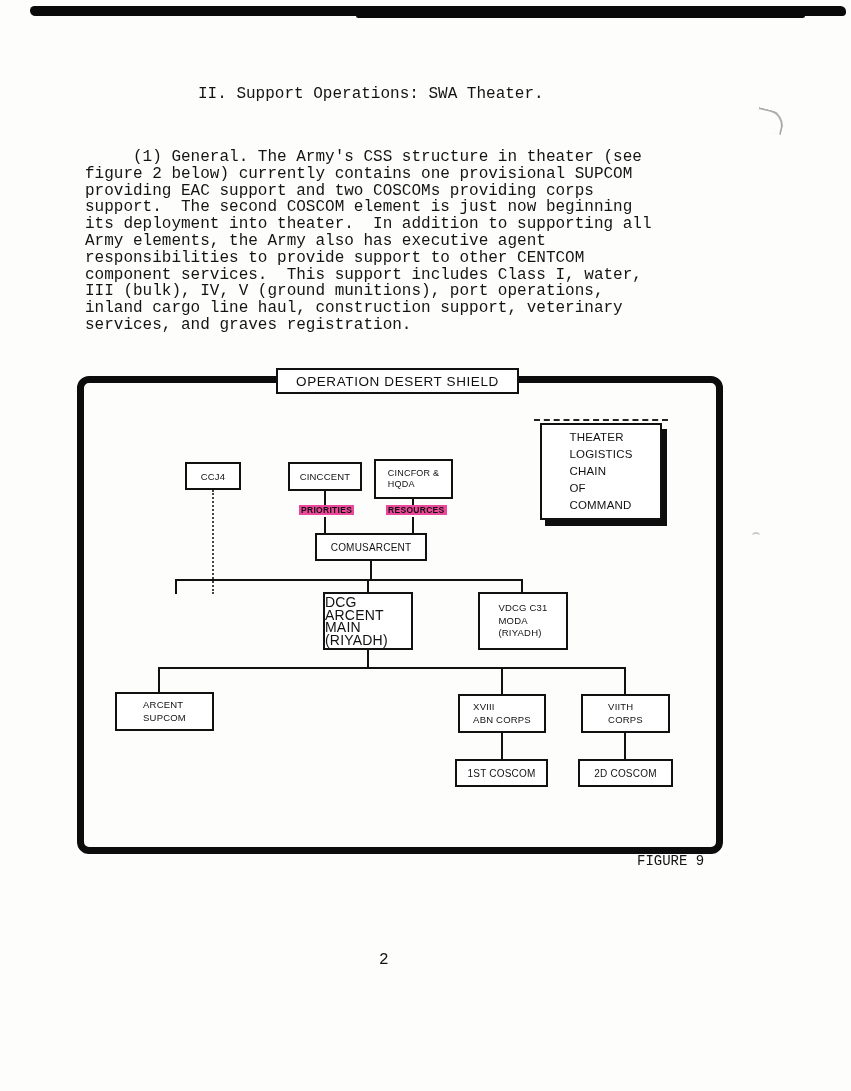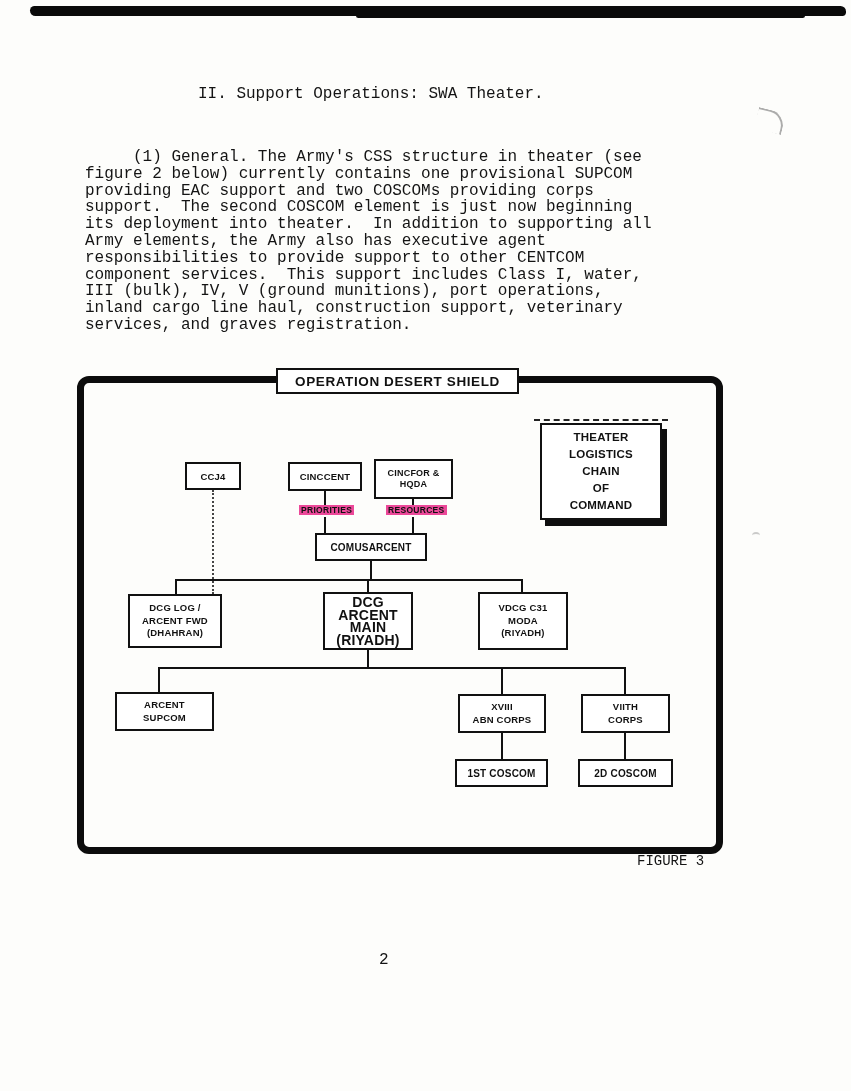--- a/index.html
+++ b/index.html
@@ -22,21 +22,21 @@
   .heading{left:198px;top:86px;}
   .subheading{left:140px;top:118px;}
   .body-par{left:85px;top:149px;}
   .figure-caption{left:637px;top:853px;font-size:14px;}
   .page-number{left:379px;top:952px;}
 
   
   .fig-frame{position:absolute;left:77px;top:376px;width:632px;height:464px;border:7px solid #0c0c0c;border-radius:12px;background:#fdfdfb;}
 
   
-  .node{position:absolute;box-sizing:border-box;border:2px solid #111;background:#fff;display:flex;align-items:center;justify-content:center;text-align:center;font-family:"Liberation Sans","DejaVu Sans",sans-serif;font-weight:bold;color:#111;white-space:pre-line;letter-spacing:.2px;z-index:3;}
+  .node{position:absolute;box-sizing:border-box;border:2px solid #111;background:#fff;display:flex;align-items:center;justify-content:center;text-align:left;font-family:"Liberation Sans","DejaVu Sans",sans-serif;font-weight:normal;color:#111;white-space:pre-line;letter-spacing:.2px;z-index:3;}
   .chart-title{left:276px;top:368px;width:243px;height:26px;font-size:13.5px;letter-spacing:.6px;z-index:5;border-width:2px;}
   .legend-box{left:540px;top:423px;width:122px;height:97px;font-size:11.5px;line-height:17px;box-shadow:5px 6px 0 #0e0e0e;}
   .legend-dash{position:absolute;left:534px;top:419px;width:134px;height:0;border-top:2px dashed #222;z-index:2;}
   .n-ccj4{left:185px;top:462px;width:56px;height:28px;font-size:9.5px;}
   .n-cinccent{left:288px;top:462px;width:74px;height:29px;font-size:9.5px;}
   .n-cincfor{left:374px;top:459px;width:79px;height:40px;font-size:9px;line-height:11px;}
   .n-comusarcent{left:315px;top:533px;width:112px;height:28px;font-size:10px;}
   .n-dcglog{left:128px;top:594px;width:94px;height:54px;font-size:9.5px;line-height:12.5px;}
   .n-dcgmain{left:323px;top:592px;width:90px;height:58px;font-size:14px;line-height:12.5px;}
   .n-vdcg{left:478px;top:592px;width:90px;height:58px;font-size:9.5px;line-height:12.5px;}
@@ -89,23 +89,20 @@
   <div class="node n-ccj4">CCJ4</div>
   <div class="node n-cinccent">CINCCENT</div>
   <div class="node n-cincfor">CINCFOR &amp;
 HQDA</div>
 
   <div class="edge-label lbl-priorities">PRIORITIES</div>
   <div class="edge-label lbl-resources">RESOURCES</div>
 
   <div class="node n-comusarcent">COMUSARCENT</div>
 
-  <div class="node n-dcglog">DCG LOG /
-ARCENT FWD
-(DHAHRAN)</div>
   <div class="node n-dcgmain">DCG
 ARCENT MAIN
 (RIYADH)</div>
   <div class="node n-vdcg">VDCG C31
 MODA
 (RIYADH)</div>
 
   <div class="node n-supcom">ARCENT
 SUPCOM</div>
   <div class="node n-xviii">XVIII
@@ -134,16 +131,16 @@
   <div class="ln" style="left:367px;top:650px;width:2px;height:18px;"></div>
 
   <div class="ln" style="left:158px;top:667px;width:468px;height:2px;"></div>
   <div class="ln" style="left:158px;top:667px;width:2px;height:25px;"></div>
   <div class="ln" style="left:501px;top:667px;width:2px;height:27px;"></div>
   <div class="ln" style="left:624px;top:667px;width:2px;height:27px;"></div>
 
   <div class="ln" style="left:501px;top:733px;width:2px;height:26px;"></div>
   <div class="ln" style="left:624px;top:733px;width:2px;height:26px;"></div>
 
-  <div class="tw figure-caption">FIGURE 3</div>
+  <div class="tw figure-caption">FIGURE 9</div>
   <div class="tw page-number">2</div>
 
 </div>
 
 </body></html>

